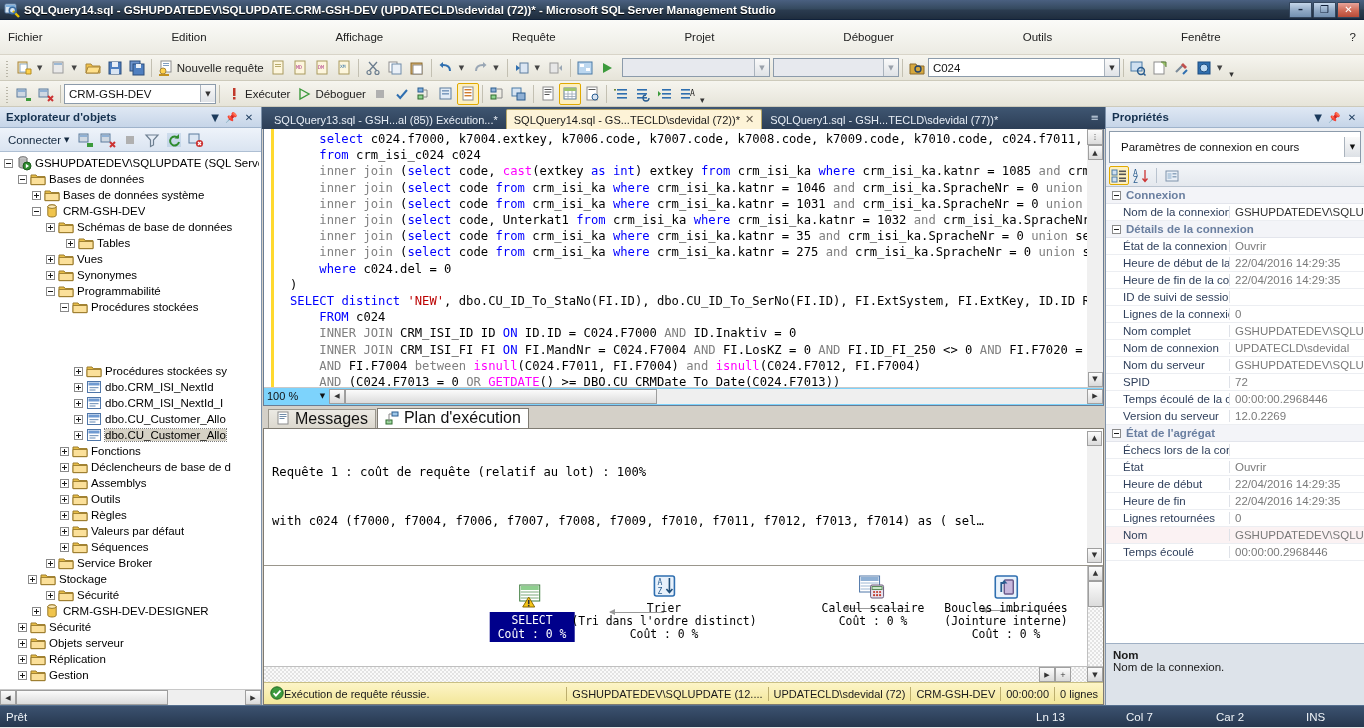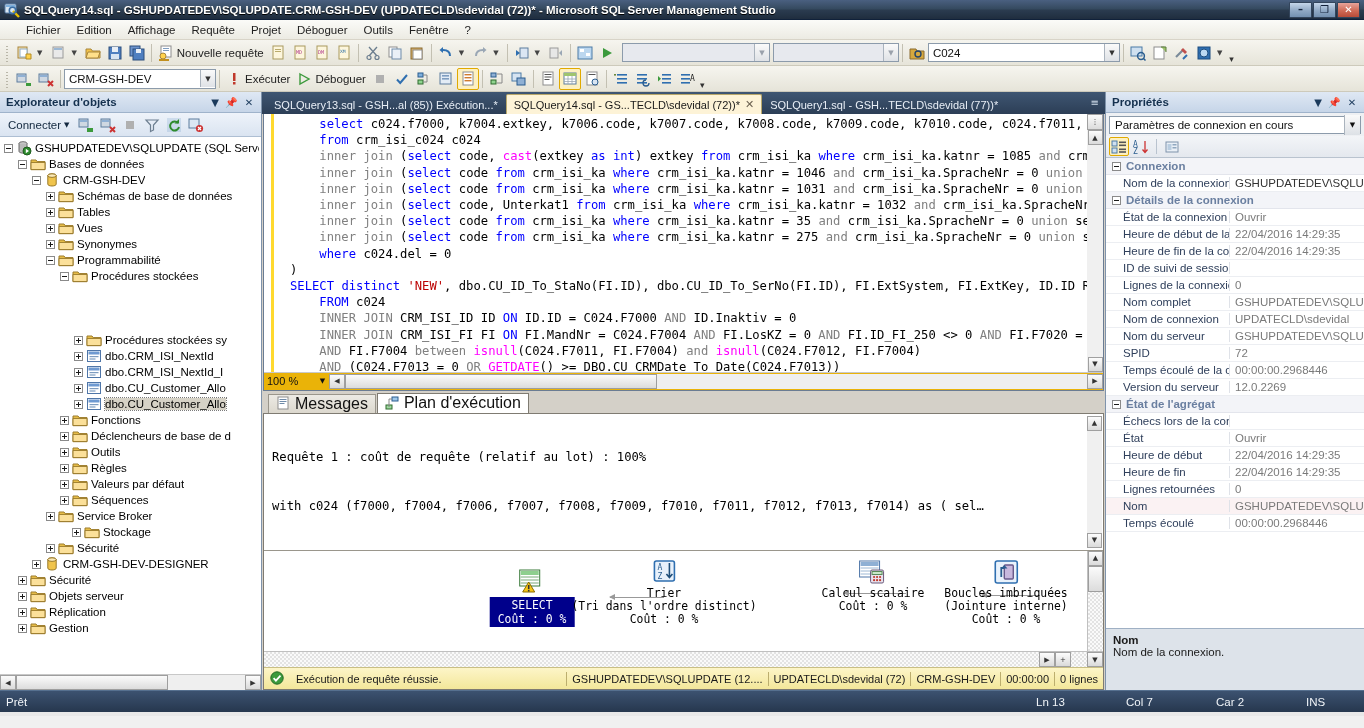--- a/index.html
+++ b/index.html
@@ -31,24 +31,25 @@
     width: 23px; height: 16px;
     background: linear-gradient(to bottom,#c5d6ea,#8fa8c4 55%,#7491b1);
     border: 1px solid #33455c; border-radius: 1px;
     color: #12213a; font-size: 10px; line-height: 14px; text-align: center;
     font-family: "DejaVu Sans", sans-serif;
   }
   .win-btn.close { background: linear-gradient(to bottom,#e8a49a,#cf6a56 55%,#b84b38); color:#fff; }
 
   
   .menubar {
-    height: 20px; background: #f0efe8;
+    height: 35px; background: #f0efe8;
     display: flex; align-items: center;
-    padding-left: 18px; border-bottom: 1px solid #d8d4c8;
+    padding-left: 0; border-bottom: 1px solid #d8d4c8;
     background: linear-gradient(to bottom,#fbfbf8,#ecebe3);
+    justify-content: space-between;
   }
   .menu-item { padding: 2px 8px; color: #222; font-size: 11.5px; cursor: default; }
 
   
   .toolbar {
     height: 26px;
     display: flex; align-items: center;
     background: linear-gradient(to bottom,#f6f5ef,#e6e4d9);
     border-bottom: 1px solid #cdcabb;
     padding-left: 2px;
@@ -180,21 +181,21 @@
   .fn { color:#ff00ff; }
   .str { color:#bb0000; }
   .code-vscroll {
     width:16px; flex:none; background:#f0f0f0;
     display:flex; flex-direction:column; align-items:center;
   }
   .code-split { height:16px; width:16px; background:linear-gradient(to bottom,#fbfbfb,#dcdcdc);
     border:1px solid #a0a0a0; display:flex;align-items:center;justify-content:center;font-size:7px;}
   .zoom-row {
     height:18px; display:flex; align-items:center;
-    background:#eab308; border-top:1px solid #c9c9c9;
+    background:#7dd3fc; border-top:1px solid #c9c9c9;
     font-size:11px; color:#111;
   }
   .zoom-box { width:52px; padding-left:3px; }
   .zoom-arrow { width:13px; text-align:center; font-size:7px; font-family:"DejaVu Sans",sans-serif;}
 
   
   .results-tabs {
     height: 22px; display:flex; align-items:flex-end;
     background:#d4d0c8; padding-left:6px; gap:1px;
   }
@@ -245,23 +246,23 @@
     background: linear-gradient(to bottom,#fdf5c8,#f3e79a);
     border-top:1px solid #c9bf84; font-size:11px; color:#1a1a1a;
     padding-left:6px; gap:6px;
   }
   .sq-sep { width:1px; height:14px; background:#bcae6e; }
   .sq-cell { padding: 0 5px; white-space:nowrap; }
 
   
   #properties-panel { width: 259px; border-left:1px solid #7f93ab; }
   .prop-combo {
-    height:18px; margin:3px 3px 2px 3px; background:#fff;
+    height:32px; margin:3px 3px 2px 3px; background:#fff;
     border:1px solid #8c9bab; display:flex; align-items:center;
-    padding-left:5px; font-size:11.5px; color:#111;
+    padding-left:11px; font-size:11.5px; color:#111;
   }
   .prop-combo .cb-arrow {
     margin-left:auto; width:16px; height:20px; display:flex;align-items:center;justify-content:center;
     background:linear-gradient(to bottom,#fafafa,#dde1e6); border-left:1px solid #aab3bd;
     font-size:7px;font-family:"DejaVu Sans",sans-serif;
   }
   .prop-toolbar {
     height:22px; display:flex; align-items:center; gap:2px; padding:0 3px;
     background:linear-gradient(to bottom,#f3f5f8,#e4e8ee);
     border-bottom:1px solid #b9c3cf;
@@ -848,37 +849,45 @@
           </div>
           <div class="tnode" style="padding-left: 18px;">
             <span class="texp "></span>
             <span class="tico"><svg width="16" height="16">
                 <path d="M1 4h5l1.2 1.6H15v8H1z" fill="#f0c44c" stroke="#9a7a2a"></path>
                 <path d="M1 6.4h14v7.2H1z" fill="#fbe09a" stroke="#9a7a2a"></path>
               </svg></span>
             <span class="tlabel">Bases de données</span>
           </div>
           <div class="tnode" style="padding-left: 32px;">
+            <span class="texp plus"></span>
+            <span class="tico"><svg width="16" height="16">
+                <path d="M1 4h5l1.2 1.6H15v8H1z" fill="#f0c44c" stroke="#9a7a2a"></path>
+                <path d="M1 6.4h14v7.2H1z" fill="#fbe09a" stroke="#9a7a2a"></path>
+              </svg></span>
+            <span class="tlabel">Bases de données système</span>
+          </div>
+          <div class="tnode" style="padding-left: 32px;">
             <span class="texp "></span>
             <span class="tico"><svg width="16" height="16">
                 <ellipse cx="8" cy="3.6" rx="4.2" ry="1.8" fill="#f4d98a" stroke="#9a7a2a"></ellipse>
                 <path d="M3.8 3.6v8.6c0 1 1.9 1.8 4.2 1.8s4.2-.8 4.2-1.8V3.6" fill="#f0c44c" stroke="#9a7a2a"></path>
                 <ellipse cx="8" cy="3.6" rx="4.2" ry="1.8" fill="#fbe9b8" stroke="#9a7a2a"></ellipse>
               </svg></span>
             <span class="tlabel">CRM-GSH-DEV</span>
           </div>
           <div class="tnode" style="padding-left: 46px;">
             <span class="texp plus"></span>
             <span class="tico"><svg width="16" height="16">
                 <path d="M1 4h5l1.2 1.6H15v8H1z" fill="#f0c44c" stroke="#9a7a2a"></path>
                 <path d="M1 6.4h14v7.2H1z" fill="#fbe09a" stroke="#9a7a2a"></path>
               </svg></span>
             <span class="tlabel">Schémas de base de données</span>
           </div>
-          <div class="tnode" style="padding-left: 46px;">
+          <div class="tnode" style="padding-left: 46px; margin-left: 20px;">
             <span class="texp plus"></span>
             <span class="tico"><svg width="16" height="16">
                 <path d="M1 4h5l1.2 1.6H15v8H1z" fill="#f0c44c" stroke="#9a7a2a"></path>
                 <path d="M1 6.4h14v7.2H1z" fill="#fbe09a" stroke="#9a7a2a"></path>
               </svg></span>
             <span class="tlabel">Tables</span>
           </div>
           <div class="tnode" style="padding-left: 46px;">
             <span class="texp plus"></span>
             <span class="tico"><svg width="16" height="16">
@@ -974,20 +983,28 @@
                 <path d="M1 6.4h14v7.2H1z" fill="#fbe09a" stroke="#9a7a2a"></path>
               </svg></span>
             <span class="tlabel">Déclencheurs de base de d</span>
           </div>
           <div class="tnode" style="padding-left: 60px;">
             <span class="texp plus"></span>
             <span class="tico"><svg width="16" height="16">
                 <path d="M1 4h5l1.2 1.6H15v8H1z" fill="#f0c44c" stroke="#9a7a2a"></path>
                 <path d="M1 6.4h14v7.2H1z" fill="#fbe09a" stroke="#9a7a2a"></path>
               </svg></span>
+            <span class="tlabel">Assemblys</span>
+          </div>
+          <div class="tnode" style="padding-left: 60px;">
+            <span class="texp plus"></span>
+            <span class="tico"><svg width="16" height="16">
+                <path d="M1 4h5l1.2 1.6H15v8H1z" fill="#f0c44c" stroke="#9a7a2a"></path>
+                <path d="M1 6.4h14v7.2H1z" fill="#fbe09a" stroke="#9a7a2a"></path>
+              </svg></span>
             <span class="tlabel">Outils</span>
           </div>
           <div class="tnode" style="padding-left: 60px;">
             <span class="texp plus"></span>
             <span class="tico"><svg width="16" height="16">
                 <path d="M1 4h5l1.2 1.6H15v8H1z" fill="#f0c44c" stroke="#9a7a2a"></path>
                 <path d="M1 6.4h14v7.2H1z" fill="#fbe09a" stroke="#9a7a2a"></path>
               </svg></span>
             <span class="tlabel">Règles</span>
           </div>
@@ -1008,21 +1025,21 @@
             <span class="tlabel">Séquences</span>
           </div>
           <div class="tnode" style="padding-left: 46px;">
             <span class="texp plus"></span>
             <span class="tico"><svg width="16" height="16">
                 <path d="M1 4h5l1.2 1.6H15v8H1z" fill="#f0c44c" stroke="#9a7a2a"></path>
                 <path d="M1 6.4h14v7.2H1z" fill="#fbe09a" stroke="#9a7a2a"></path>
               </svg></span>
             <span class="tlabel">Service Broker</span>
           </div>
-          <div class="tnode" style="padding-left: 72px;">
+          <div class="tnode" style="padding-left: 28px;">
             <span class="texp plus"></span>
             <span class="tico"><svg width="16" height="16">
                 <path d="M1 4h5l1.2 1.6H15v8H1z" fill="#f0c44c" stroke="#9a7a2a"></path>
                 <path d="M1 6.4h14v7.2H1z" fill="#fbe09a" stroke="#9a7a2a"></path>
               </svg></span>
             <span class="tlabel">Stockage</span>
           </div>
           <div class="tnode" style="padding-left: 46px;">
             <span class="texp plus"></span>
             <span class="tico"><svg width="16" height="16">
@@ -1223,21 +1240,21 @@
                   <path d="M11 6l-3.2 3.4h6.4z" fill="#2a5d8f"></path>
                 </svg>
               </div>
               <div>Boucles imbriquées</div>
               <div>(Jointure interne)</div>
               <div>Coût : 0 %</div>
             </div>
           </div>
 
         <div class="status-query">
-          <span style="display:flex;align-items:center;gap:12px;">
+          <span style="display:flex;align-items:center;gap:0;">
             <span>
               <svg width="14" height="14" viewBox="0 0 14 14">
                   <circle cx="7" cy="7" r="6.2" fill="#3c9a3c" stroke="#256a25"></circle>
                   <path d="M3.6 7.2l2.3 2.4 4.6-5" stroke="#fff" stroke-width="1.8" fill="none"></path>
                 </svg>
             </span>
             <span>Exécution de requête réussie.</span>
           </span>
           <span style="margin-left:auto;display:flex;align-items:center;">
             <span class="sq-sep"></span>

